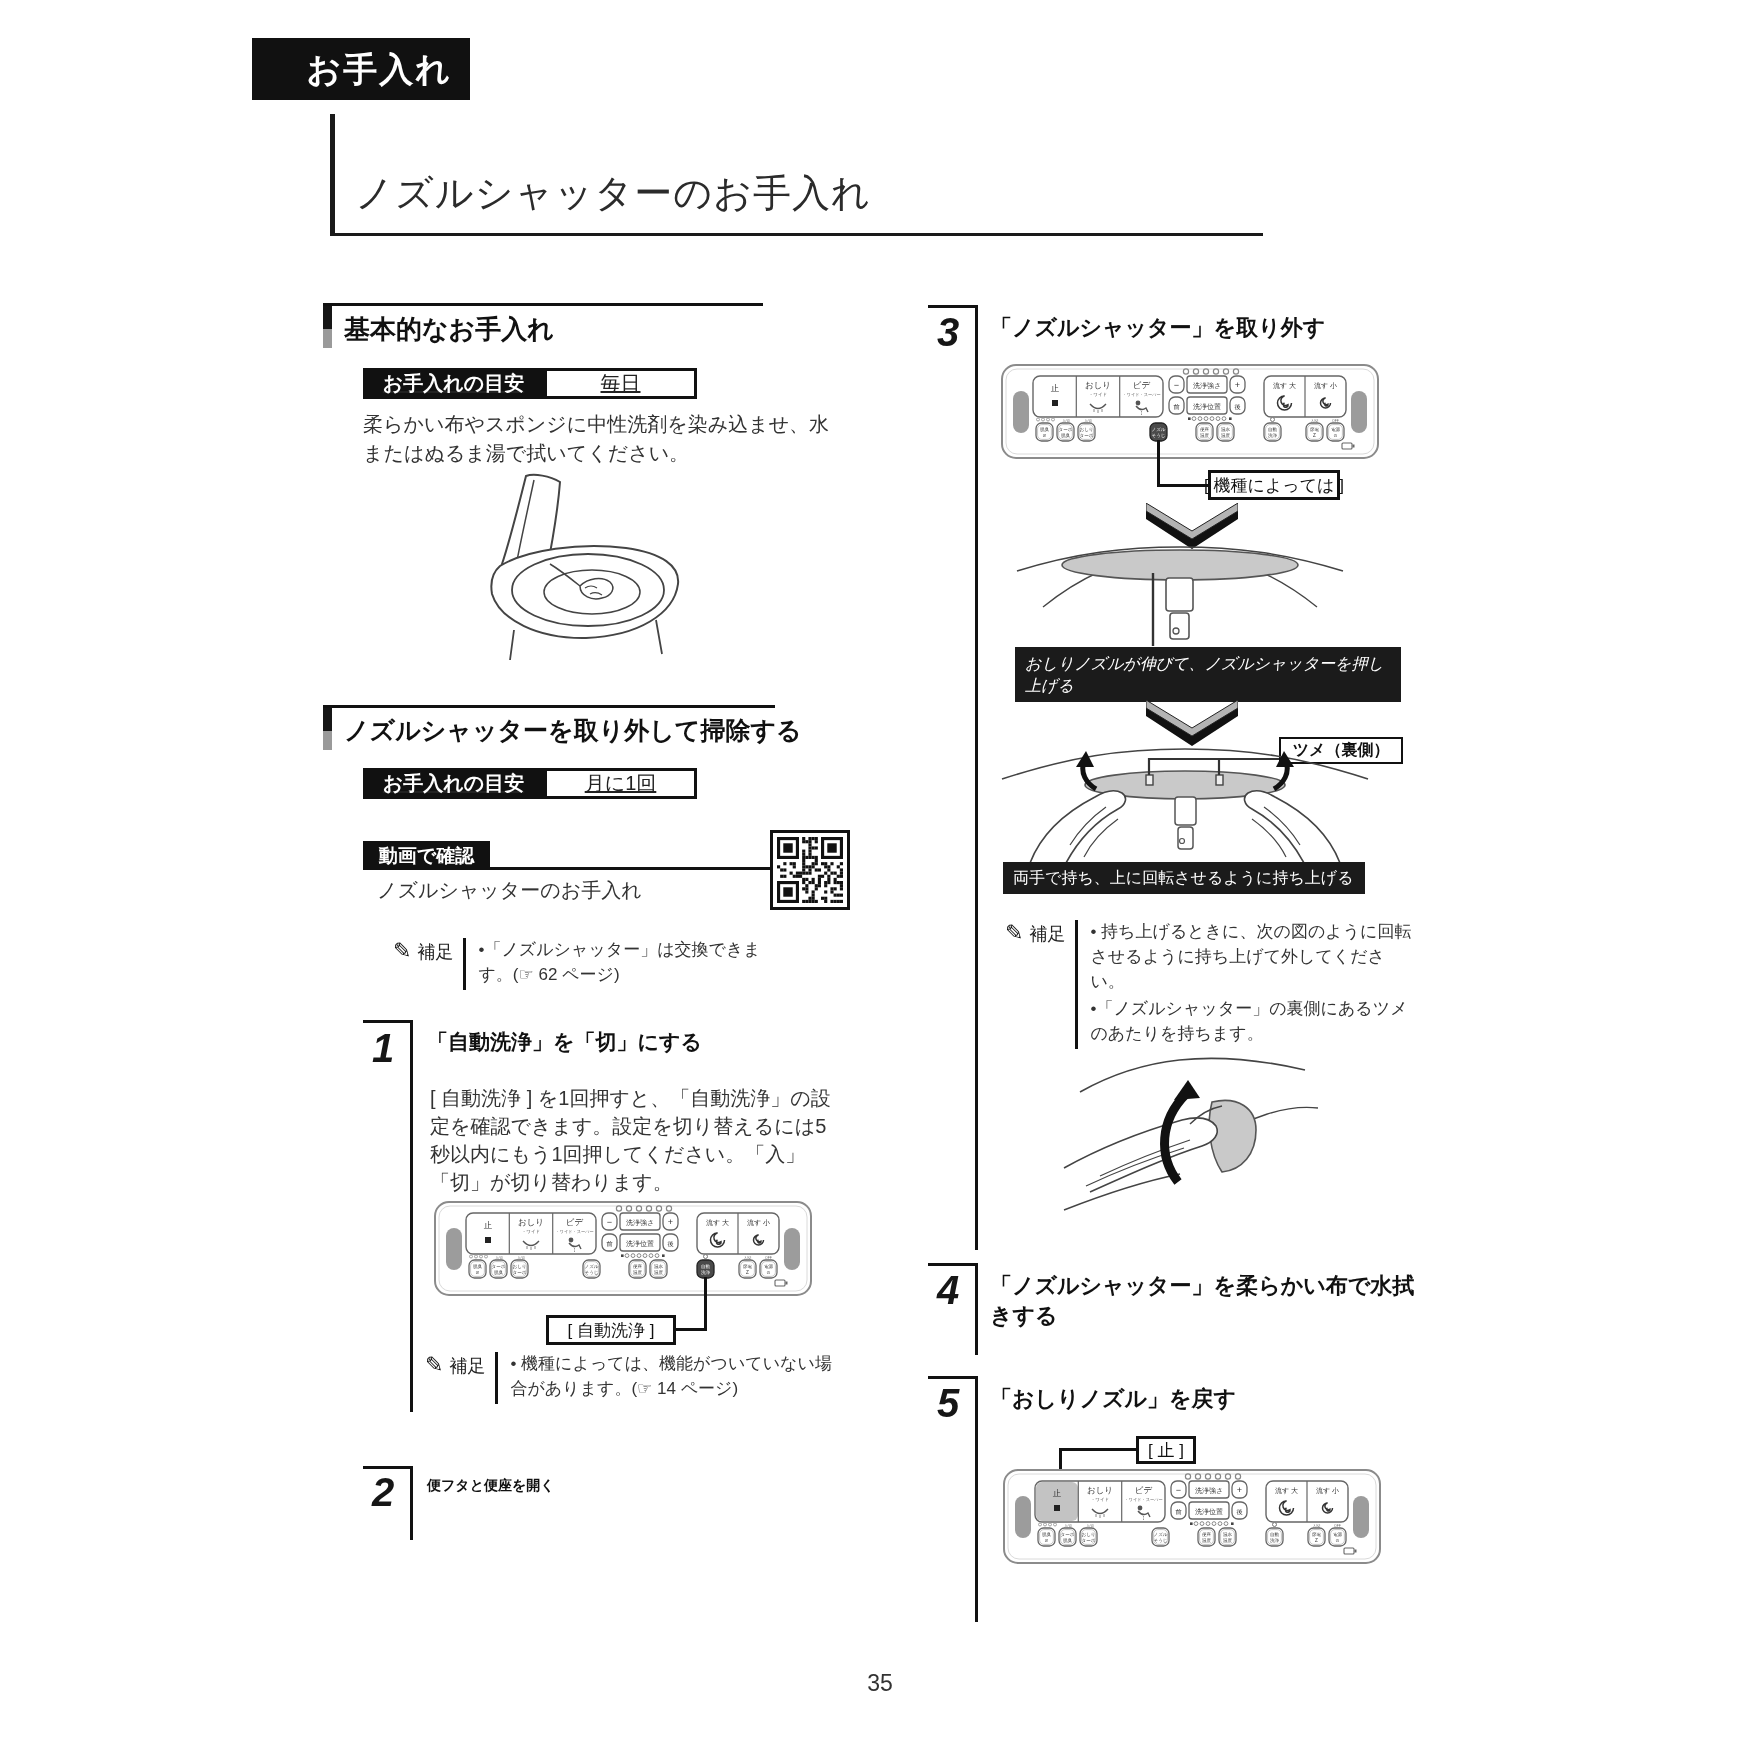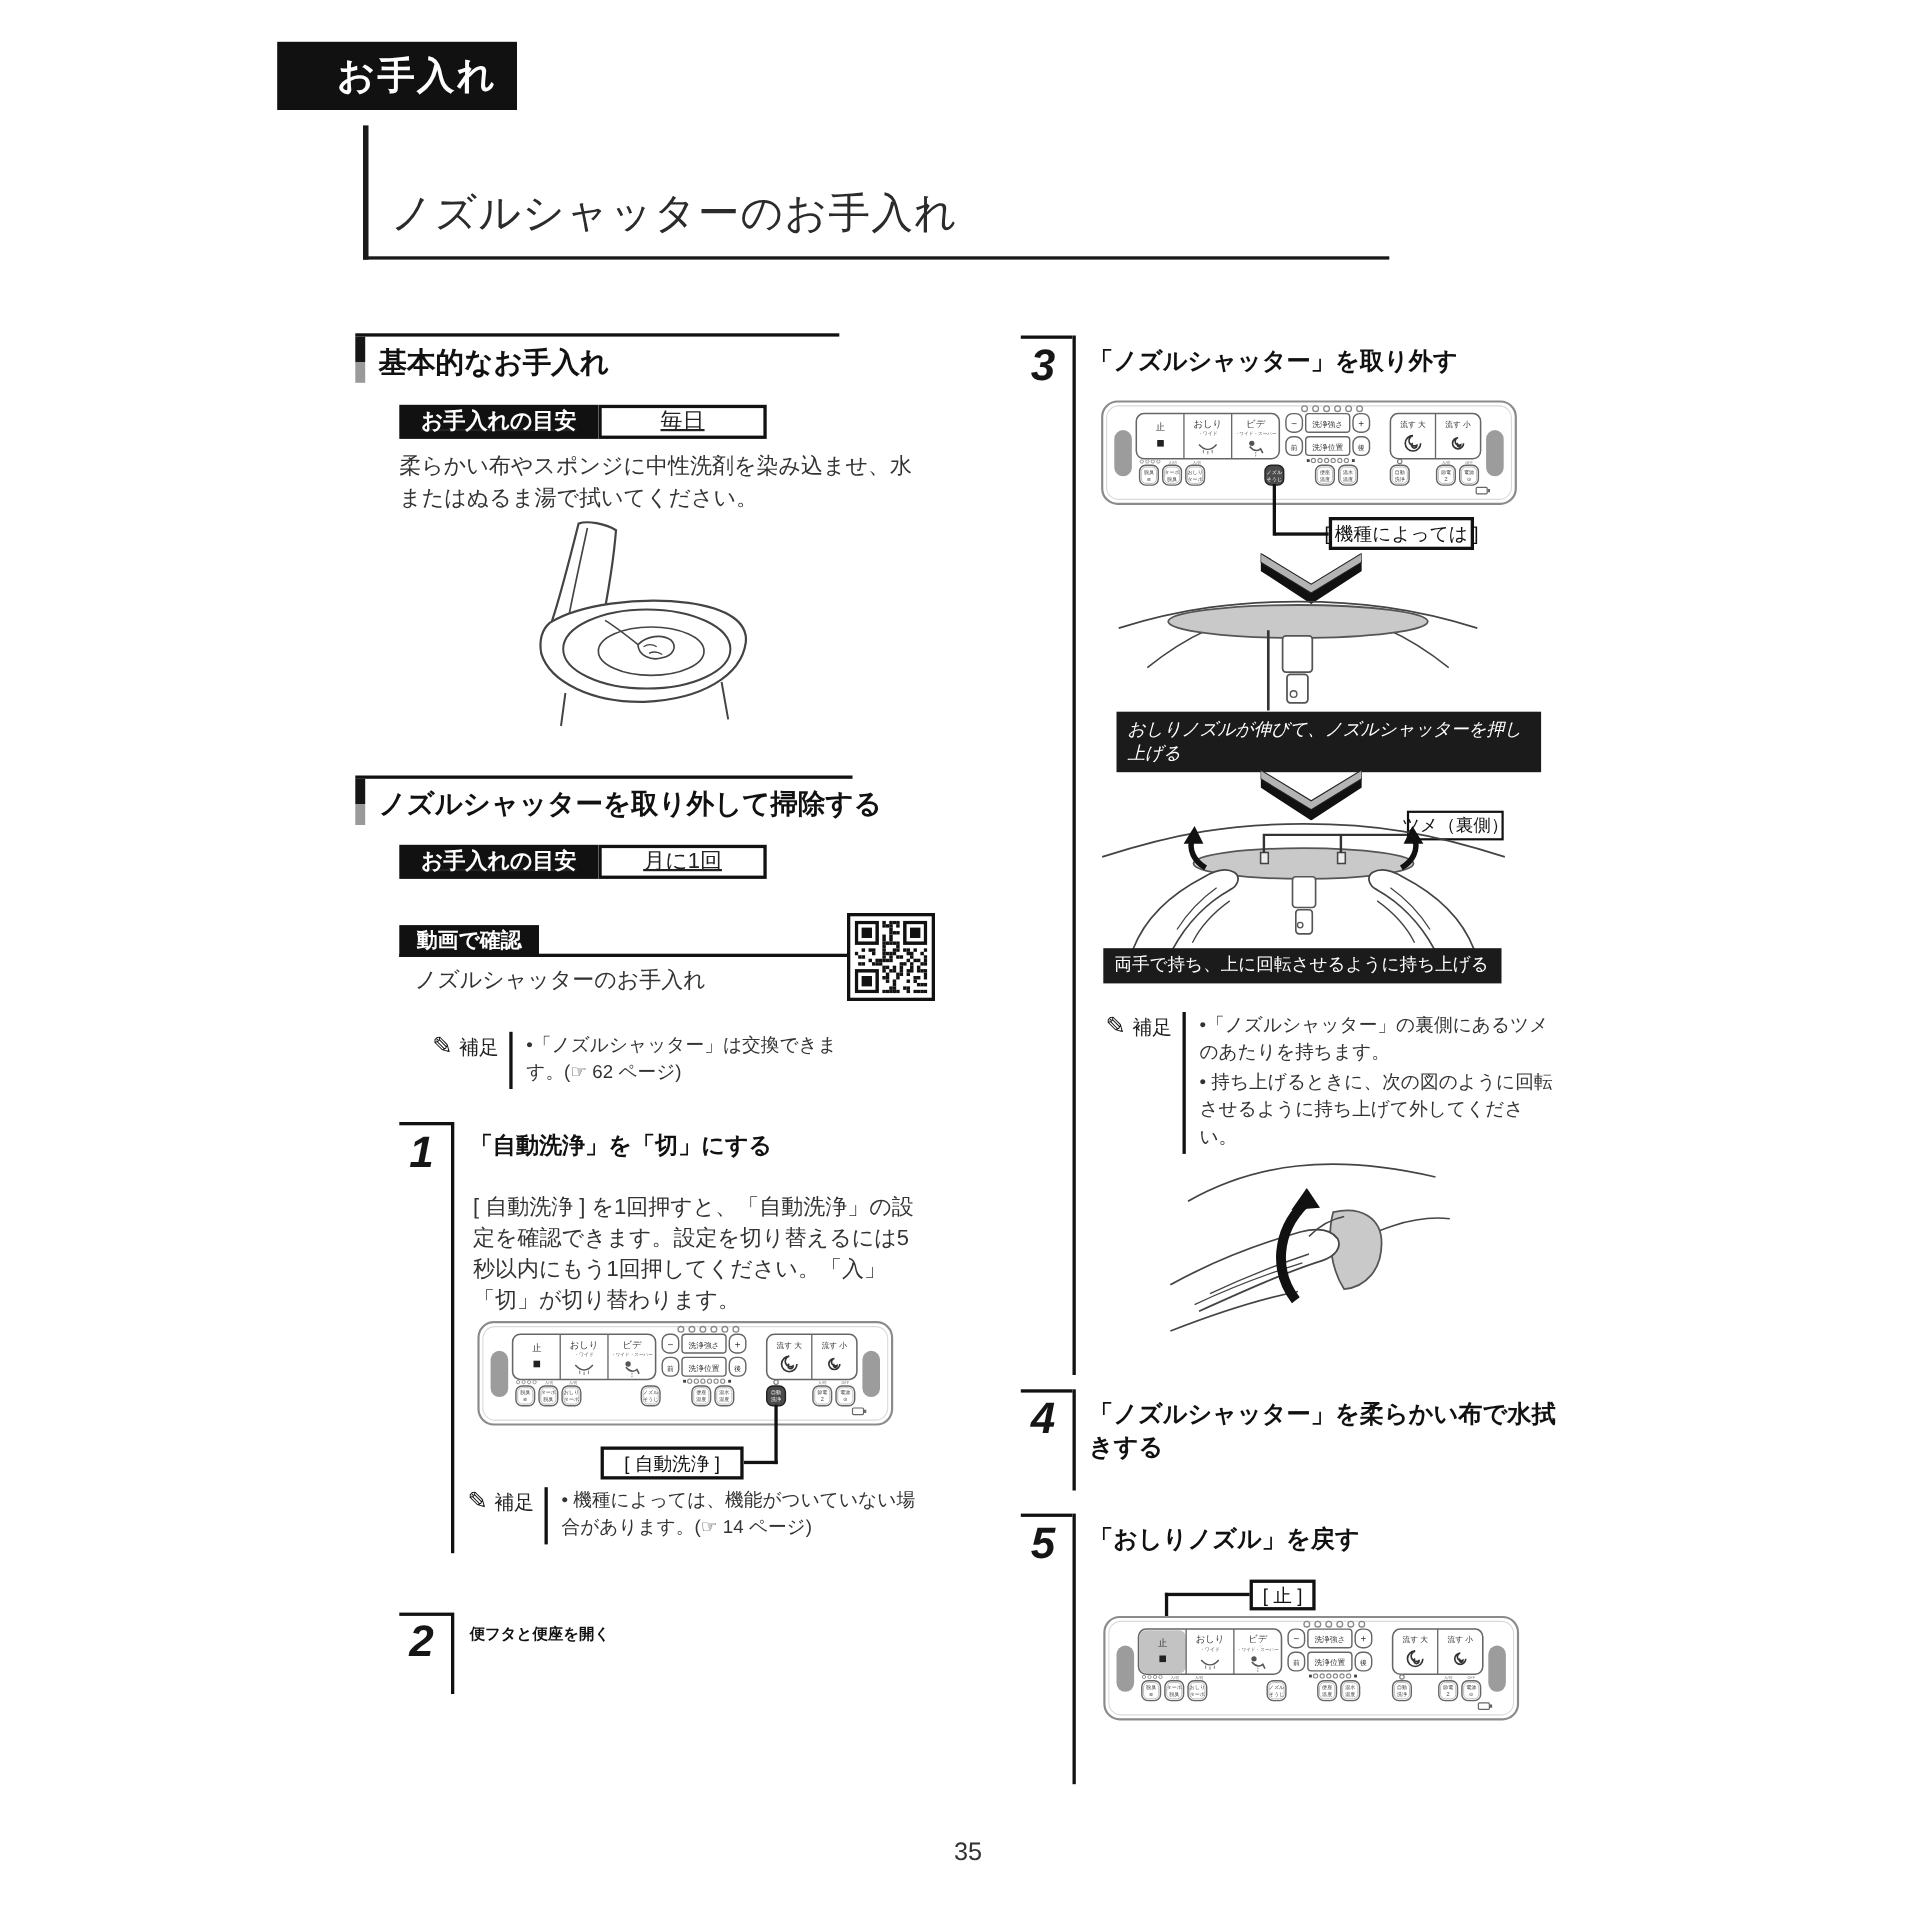--- a/index.html
+++ b/index.html
@@ -477,21 +477,21 @@
     <line x1="138" y1="28" x2="138" y2="101" stroke="#333" stroke-width="2.4"></line>
   </svg>
 
   <div class="abs capbar" style="left:1015px;top:647px;width:386px;padding:6px 10px;font-style:italic;">おしりノズルが伸びて、ノズルシャッターを押し上げる</div>
 
   <svg class="abs" style="left:1146px;top:700px;" width="92" height="46" viewBox="0 0 92 46">
     <polygon points="0,6 46,36 92,6 92,16 46,46 0,16" fill="#111"></polygon>
     <polygon points="0,0 46,28 92,0 92,8 46,36 0,8" fill="#b4b4b4" stroke="#222" stroke-width="1"></polygon>
   </svg>
 
-  <div class="abs minibox" style="left:1279px;top:737px;width:88px;height:27px;">ツメ（裏側）</div>
+  <div class="abs minibox" style="left:1279px;top:737px;width:124px;height:27px;font-weight:bold;">ツメ（裏側）</div>
 
   <svg class="abs" style="left:1000px;top:745px;" width="370" height="118" viewBox="0 0 370 118">
     <path d="M2,34 C70,12 120,4 185,4 C250,4 300,12 368,34" fill="none" stroke="#444" stroke-width="1.6"></path>
     <ellipse cx="185" cy="40" rx="100" ry="14" fill="#c9c9c9" stroke="#555" stroke-width="1.6"></ellipse>
     <rect x="175" y="52" width="21" height="28" rx="3" fill="#fff" stroke="#555" stroke-width="1.5"></rect>
     <rect x="178" y="82" width="15" height="22" rx="3" fill="#fff" stroke="#555" stroke-width="1.5"></rect>
     <circle cx="182" cy="96" r="2.5" fill="#fff" stroke="#555" stroke-width="1.2"></circle>
     <rect x="146" y="30" width="7" height="10" fill="#eee" stroke="#444" stroke-width="1.4"></rect>
     <rect x="216" y="30" width="7" height="10" fill="#eee" stroke="#444" stroke-width="1.4"></rect>
     <polyline points="149,30 149,14 279,14" fill="none" stroke="#333" stroke-width="2.2"></polyline>
@@ -505,22 +505,22 @@
     <path d="M274,44 C284,38 290,28 286,16" fill="none" stroke="#111" stroke-width="5"></path>
     <polygon points="276,22 284,6 294,22" fill="#111"></polygon>
   </svg>
 
   <div class="abs capbar" style="left:1003px;top:862px;width:362px;padding:5px 10px;">両手で持ち、上に回転させるように持ち上げる</div>
 
   <div class="abs note" style="left:1005px;top:920px;width:410px;">
     <span class="note-pencil">✎</span>
     <span class="note-word">補足</span>
     <div class="note-body" style="width:345px;">
+      <div>• 持ち上げるときに、次の図のように回転させるように持ち上げて外してください。</div>
       <div>•「ノズルシャッター」の裏側にあるツメのあたりを持ちます。</div>
-      <div>• 持ち上げるときに、次の図のように回転させるように持ち上げて外してください。</div>
     </div>
   </div>
 
   <svg class="abs" style="left:1060px;top:1040px;" width="260" height="210" viewBox="0 0 260 210">
     <path d="M20,52 C80,18 150,8 245,30" fill="none" stroke="#444" stroke-width="1.6"></path>
     <path d="M150,100 C190,78 225,64 258,68" fill="none" stroke="#444" stroke-width="1.4"></path>
     <path d="M152,62 C178,56 196,68 196,90 C196,114 182,130 162,132 C150,114 146,84 152,62 Z" fill="#c9c9c9" stroke="#555" stroke-width="1.6"></path>
     <path d="M4,128 C40,108 80,92 122,80 C138,76 150,78 156,86 C160,94 154,102 142,106 C110,116 70,134 30,152" fill="#fff" stroke="#444" stroke-width="1.6"></path>
     <path d="M40,136 C70,122 100,110 130,100 M26,146 C60,130 92,118 124,108" fill="none" stroke="#444" stroke-width="1.2"></path>
     <path d="M130,84 C140,74 152,68 162,66 M4,170 C50,152 90,140 120,134" fill="none" stroke="#444" stroke-width="1.4"></path>

